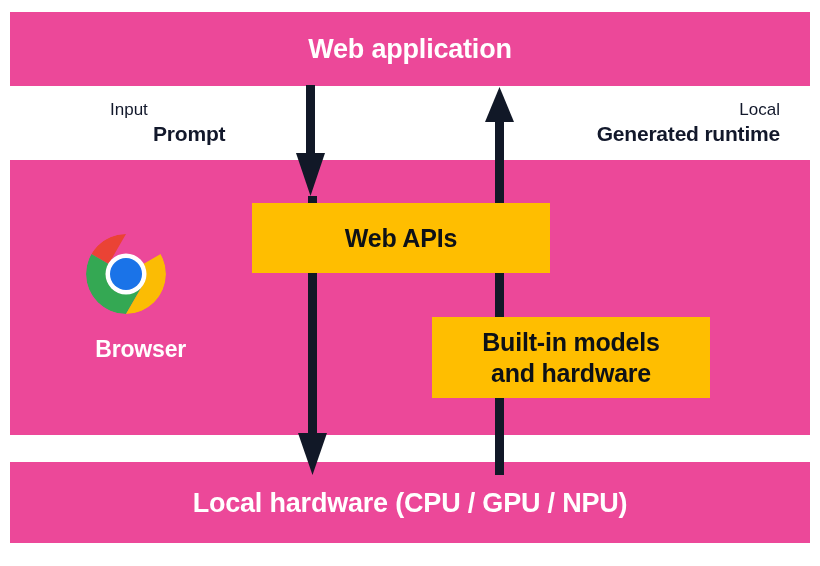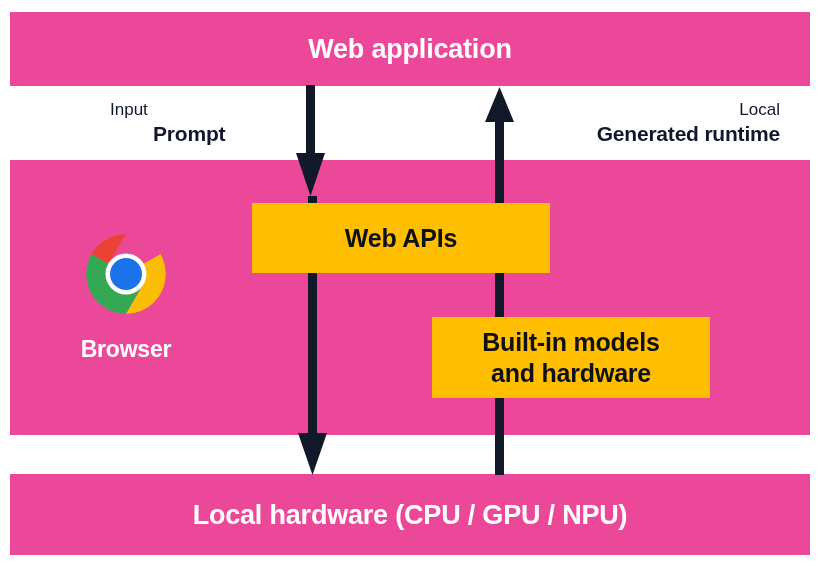--- a/index.html
+++ b/index.html
@@ -30,21 +30,21 @@
     height: 74px;
   }
   #band-middle {
     left: 10px;
     top: 160px;
     width: 800px;
     height: 275px;
   }
   #band-bottom {
     left: 10px;
-    top: 474px;
+    top: 462px;
     width: 800px;
     height: 81px;
   }
 
   
   .band-title {
     position: absolute;
     left: 0;
     right: 0;
     text-align: center;
@@ -55,21 +55,21 @@
   }
   #band-top .band-title { top: 22px; }
   #band-bottom .band-title { top: 26px; }
 
   
   #browser-label {
     position: absolute;
     left: 66px;
     top: 336px;
     width: 120px;
-    text-align: center;
+    text-align: right;
     color: #ffffff;
     font-weight: bold;
     font-size: 23px;
     letter-spacing: -0.2px;
   }
 
   
   #chrome-logo {
     position: absolute;
     left: 86px;

